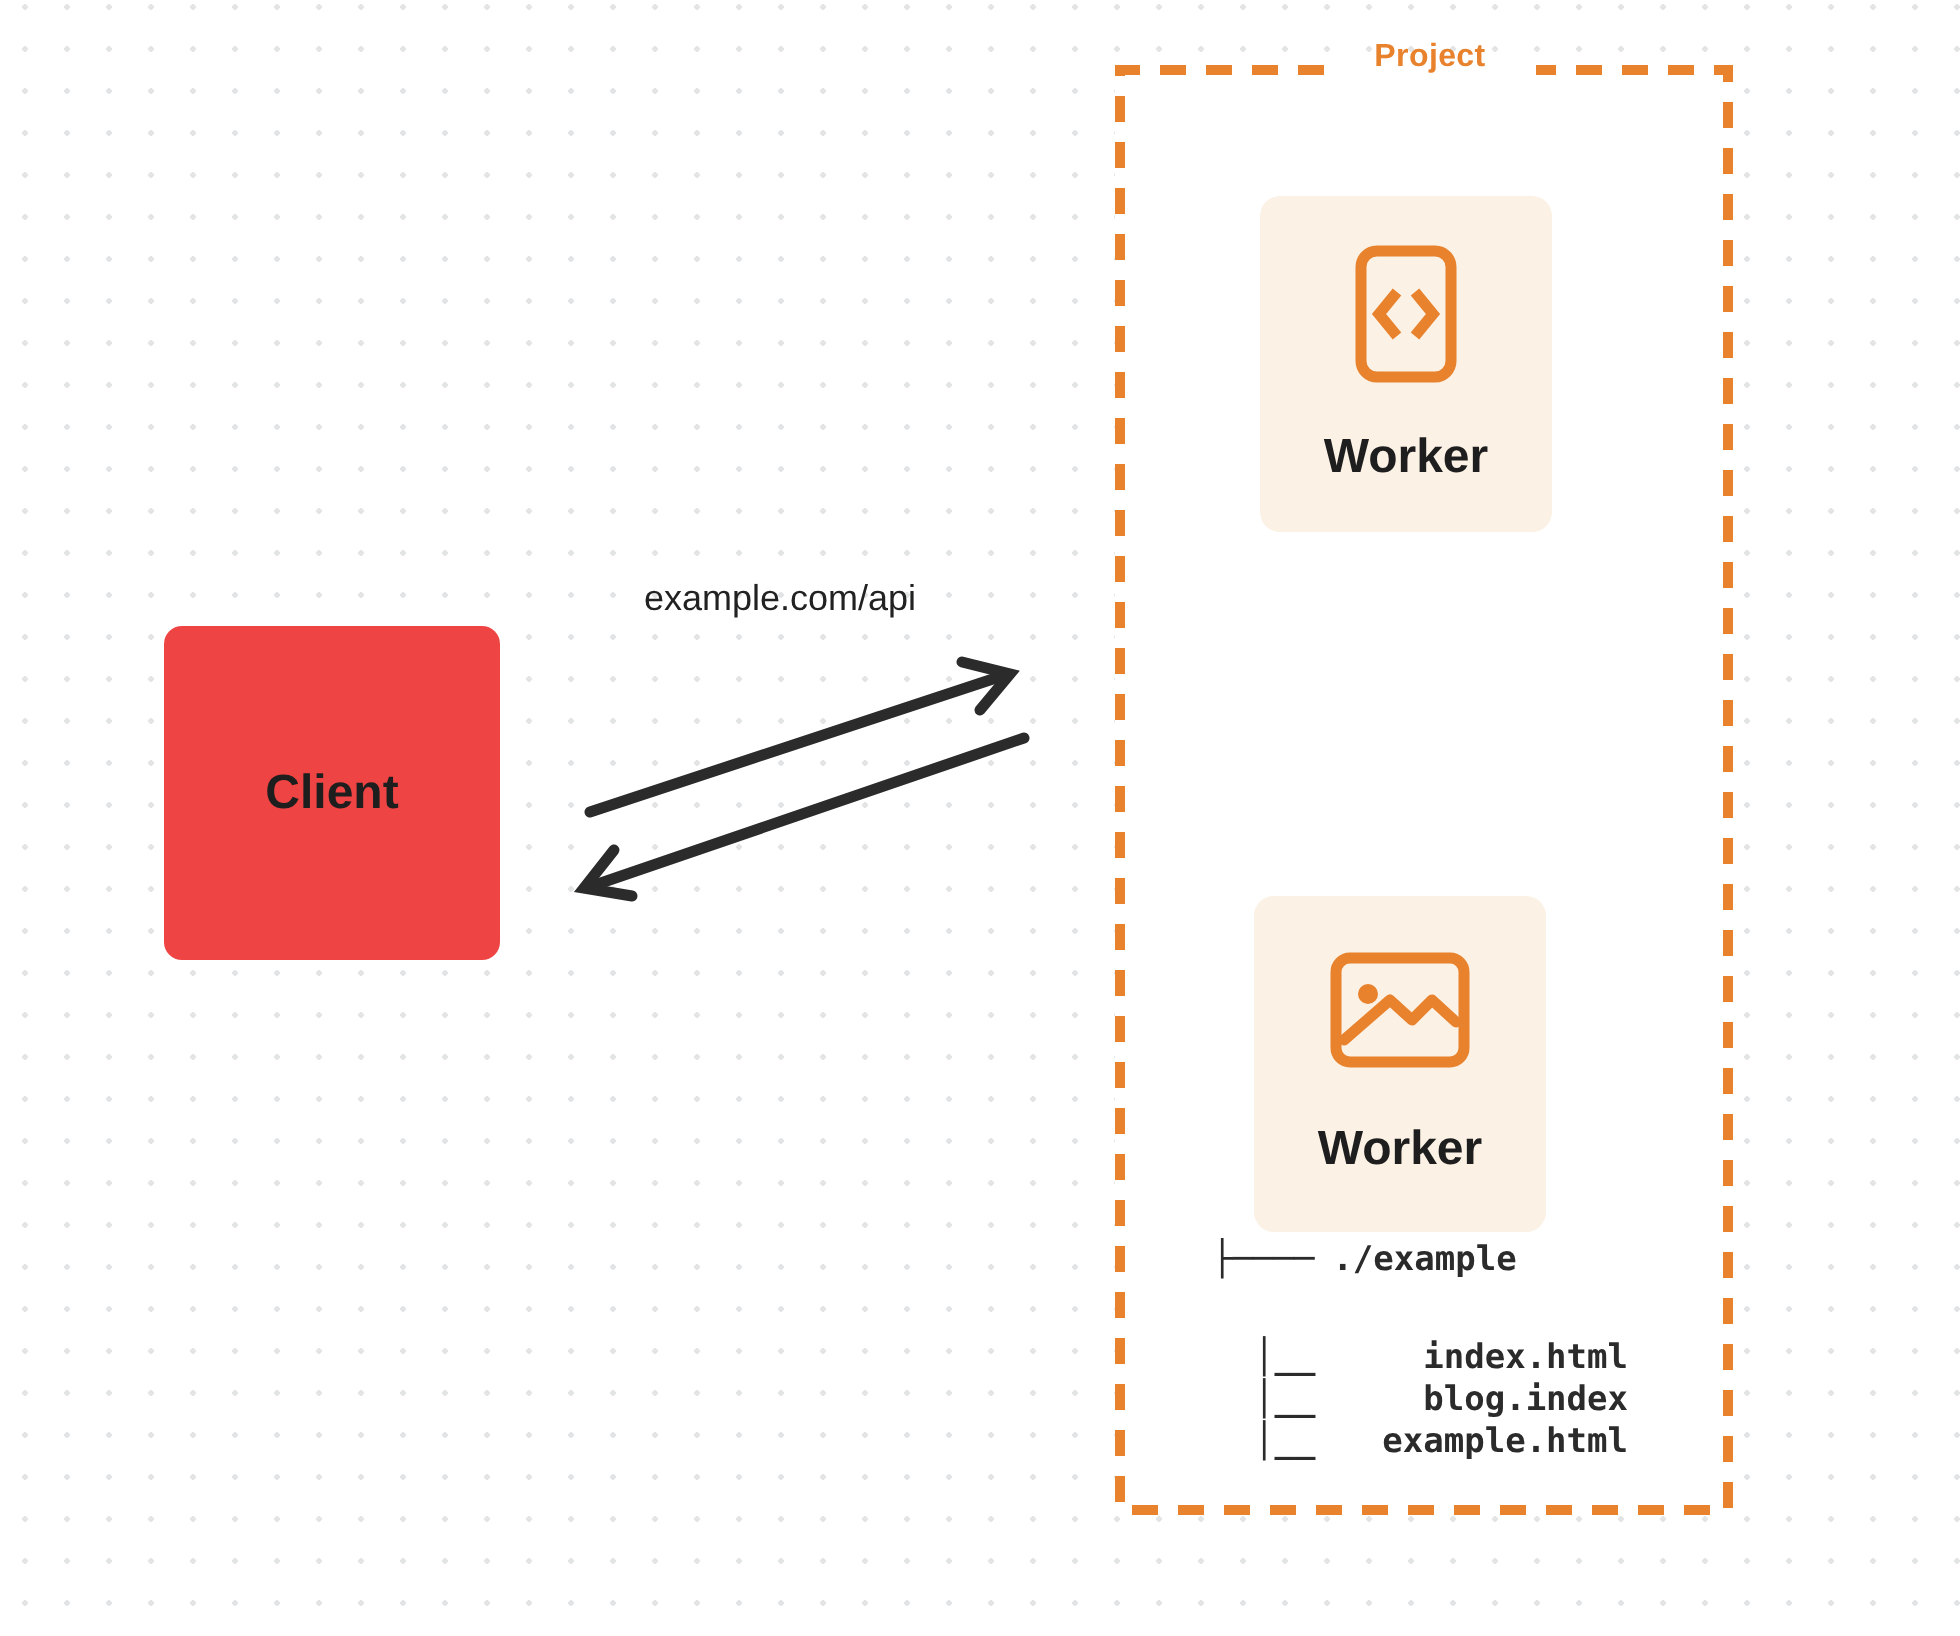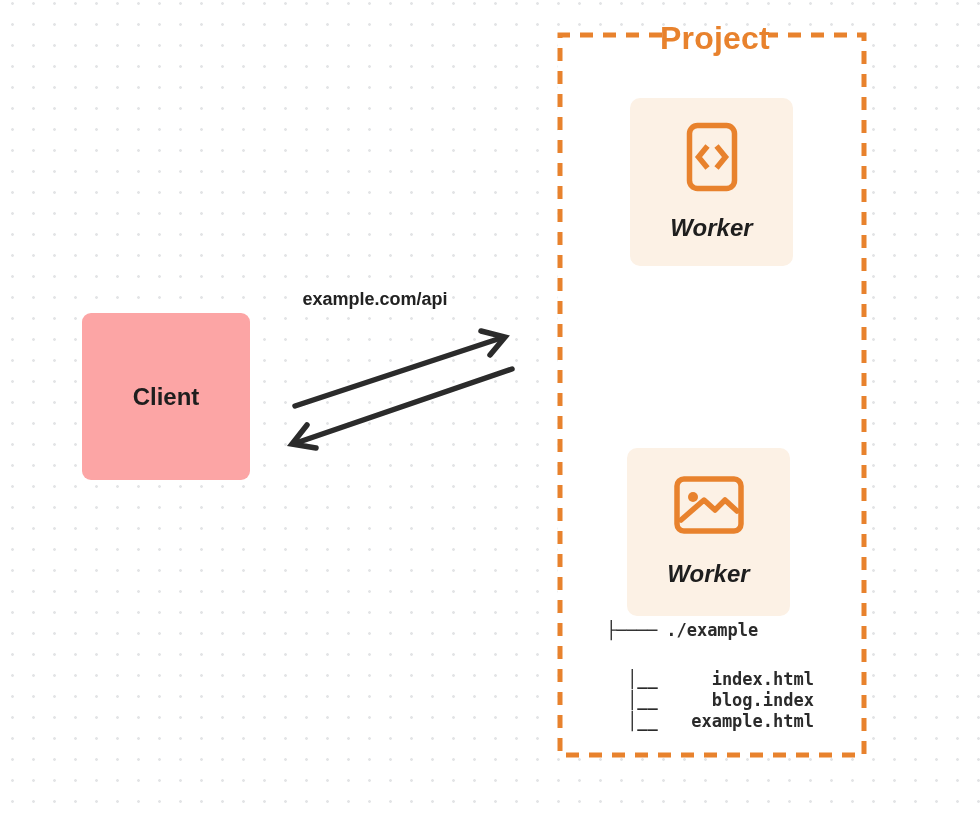--- a/index.html
+++ b/index.html
@@ -7,41 +7,41 @@
     width:980px;height:818px;position:relative;overflow:hidden;
     background-color:#ffffff;
     background-image:radial-gradient(circle,#e3e4e6 1.3px,transparent 1.5px);
     background-size:21px 21px;
     background-position:2px -7px;
     font-family:"Liberation Sans",sans-serif;
   }
   .layer{position:absolute;left:0;top:0;}
   .project-label{
     position:absolute;left:640px;top:20px;width:150px;height:30px;
-    text-align:center;font-size:32px;font-weight:700;color:#e8822d;
+    text-align:center;font-size:16px;font-weight:700;color:#e8822d;
     letter-spacing:0.2px;
   }
   .client-box{
     position:absolute;left:82px;top:313px;width:168px;height:167px;
-    background:#fca5a5;border-radius:9px;
+    background:#ef4444;border-radius:9px;
     display:flex;align-items:center;justify-content:center;
   }
   .client-box span{font-size:24px;font-weight:700;color:#1e1e1e;}
   .card{
-    position:absolute;width:163px;height:168px;background:#fcf1e5;border-radius:10px;
-    display:flex;flex-direction:column;align-items:center;justify-content:center;font-style:italic;
+    position:absolute;width:146px;height:168px;background:#fcf1e5;border-radius:10px;
+    display:flex;flex-direction:column;align-items:center;justify-content:center;
   }
   .card.worker{left:630px;top:98px;}
   .card.assets{left:627px;top:448px;}
   .card .lbl{font-size:24px;font-weight:700;color:#1e1e1e;}
   .card.worker .icon-wrap{margin-bottom:18px;}
   .card.assets .icon-wrap{margin-bottom:22px;}
   .arrow-label{
-    position:absolute;left:265px;top:289px;width:220px;height:22px;
-    text-align:center;font-size:18px;font-weight:700;color:#222222;
+    position:absolute;left:280px;top:289px;width:220px;height:22px;
+    text-align:center;font-size:18px;font-weight:400;color:#222222;
   }
   .tree{
     position:absolute;left:606px;top:620px;width:208px;
     font-family:"DejaVu Sans Mono",monospace;font-size:17px;font-weight:700;
     color:#2b2b2b;
   }
   .tree .row{display:flex;height:21px;line-height:21px;align-items:baseline;}
   .tree .root-name{margin-left:9px;}
   .tree .branch{margin-left:21px;}
   .tree .fname{margin-left:auto;margin-top:28px;}

